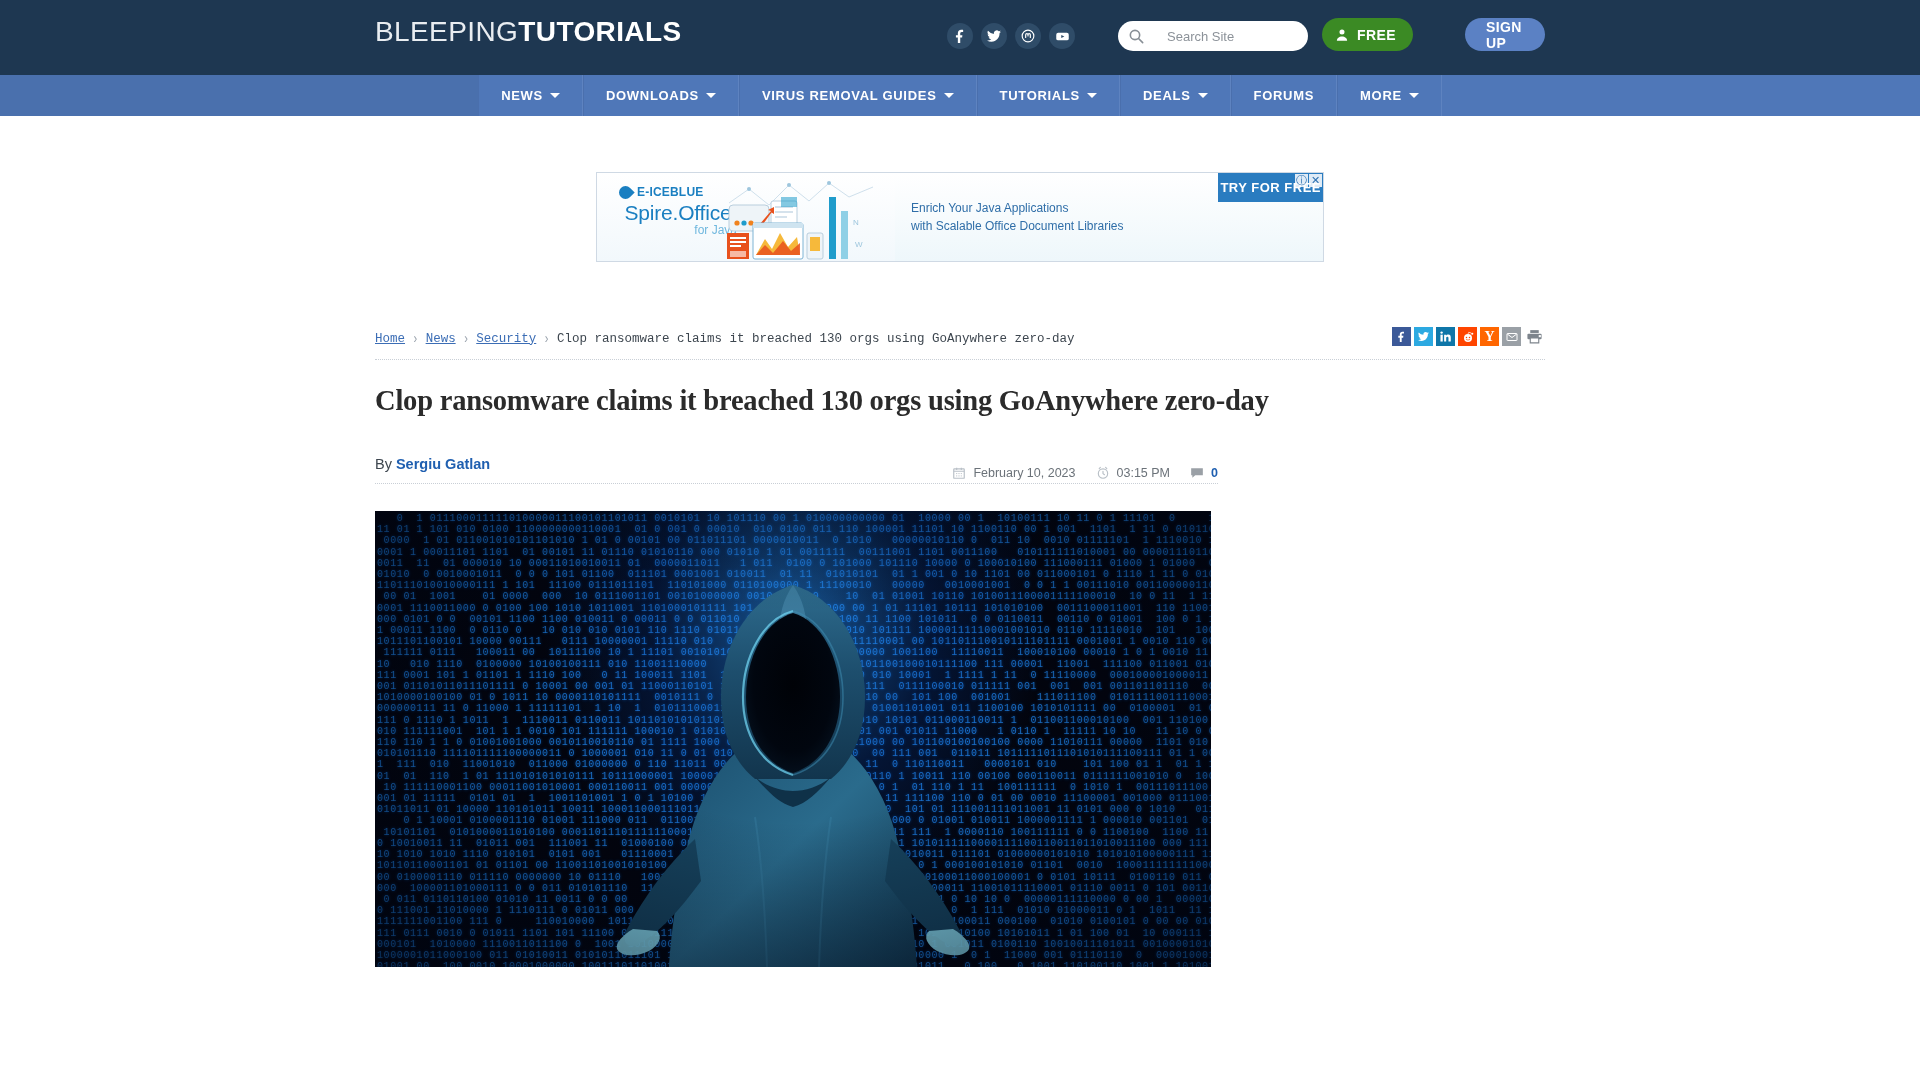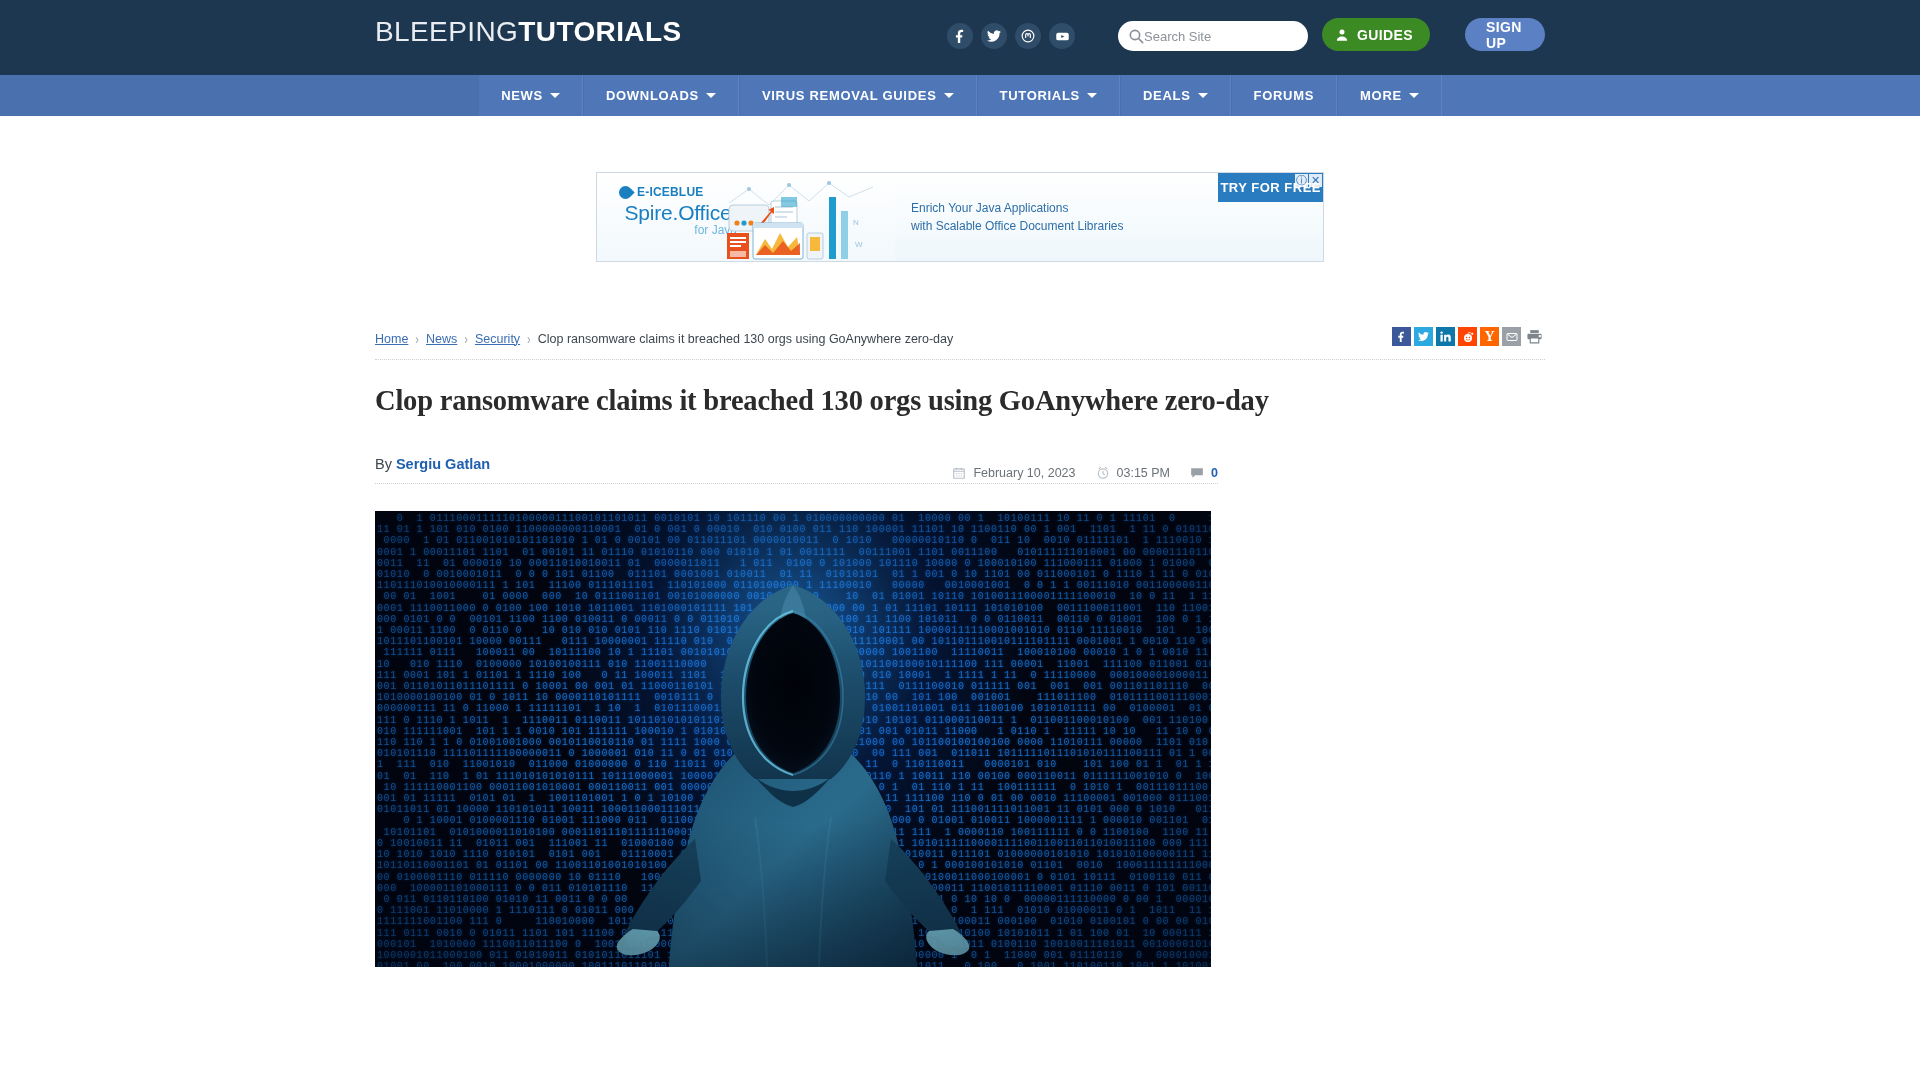--- a/index.html
+++ b/index.html
@@ -43,21 +43,21 @@
 
   .searchbox {
     position: absolute; left: 743px; top: 21px;
     width: 190px; height: 30px;
     background: #ffffff; border-radius: 15px;
     display: flex; align-items: center; padding: 0 10px;
   }
   .searchbox .mag { width: 16px; height: 16px; flex: 0 0 16px; color: #888f96; }
   .searchbox input {
     border: none; outline: none; background: transparent;
-    font-size: 13px; color: #6e757c; margin-left: 0; width: 140px;
+    font-size: 13px; color: #6e757c; margin-left: 23px; width: 140px;
     font-family: "Liberation Sans", sans-serif;
   }
   .searchbox input::placeholder { color: #8c9299; }
 
   .btn-login {
     position: absolute; left: 947px; top: 18px;
     height: 33px; padding: 0 17px 0 13px;
     background: #3b8a24; border-radius: 17px;
     display: flex; align-items: center; gap: 8px;
     color: #fff; font-size: 14px; font-weight: bold; letter-spacing: .4px;
@@ -145,21 +145,21 @@
   }
 
   
   .page {
     width: 1170px; margin: 0 auto; position: relative;
   }
   .crumbrow {
     position: relative; height: 41px;
     display: flex; align-items: center;
   }
-  .crumbs { display: flex; align-items: center; gap: 7px; font-size: 12.5px; }
+  .crumbs { display: flex; align-items: center; gap: 7px; font-size: 12.5px; font-family: Liberation Mono, monospace; }
   .crumb-link { color: #3b6db5; text-decoration: underline; cursor: pointer; }
   .crumb-sep {
     color: #9aa3ad; font-size: 11px; transform: scaleY(1.25);
   }
   .crumb-current { color: #3d464f; }
 
   .share {
     position: absolute; right: 0; top: 8px;
     display: flex; align-items: center; gap: 3px;
   }
@@ -275,21 +275,21 @@
           <line x1="15.8" y1="15.8" x2="22" y2="22" stroke-linecap="round"></line>
         </svg>
       <input type="text" placeholder="Search Site" style="">
     </div>
 
     <div class="btn-login">
       <svg width="14" height="14" viewBox="0 0 24 24" fill="#ffffff">
           <circle cx="12" cy="7" r="4.3"></circle>
           <path d="M3.2 22c0-4.6 3.9-7.6 8.8-7.6s8.8 3 8.8 7.6z"></path>
         </svg>
-      <span>GUIDES</span>
+      <span>FREE</span>
     </div>
 
     <div class="btn-signup">
       <span>SIGN UP</span>
     </div>
 
   </div>
 </div>
 
 <div class="navbar">

